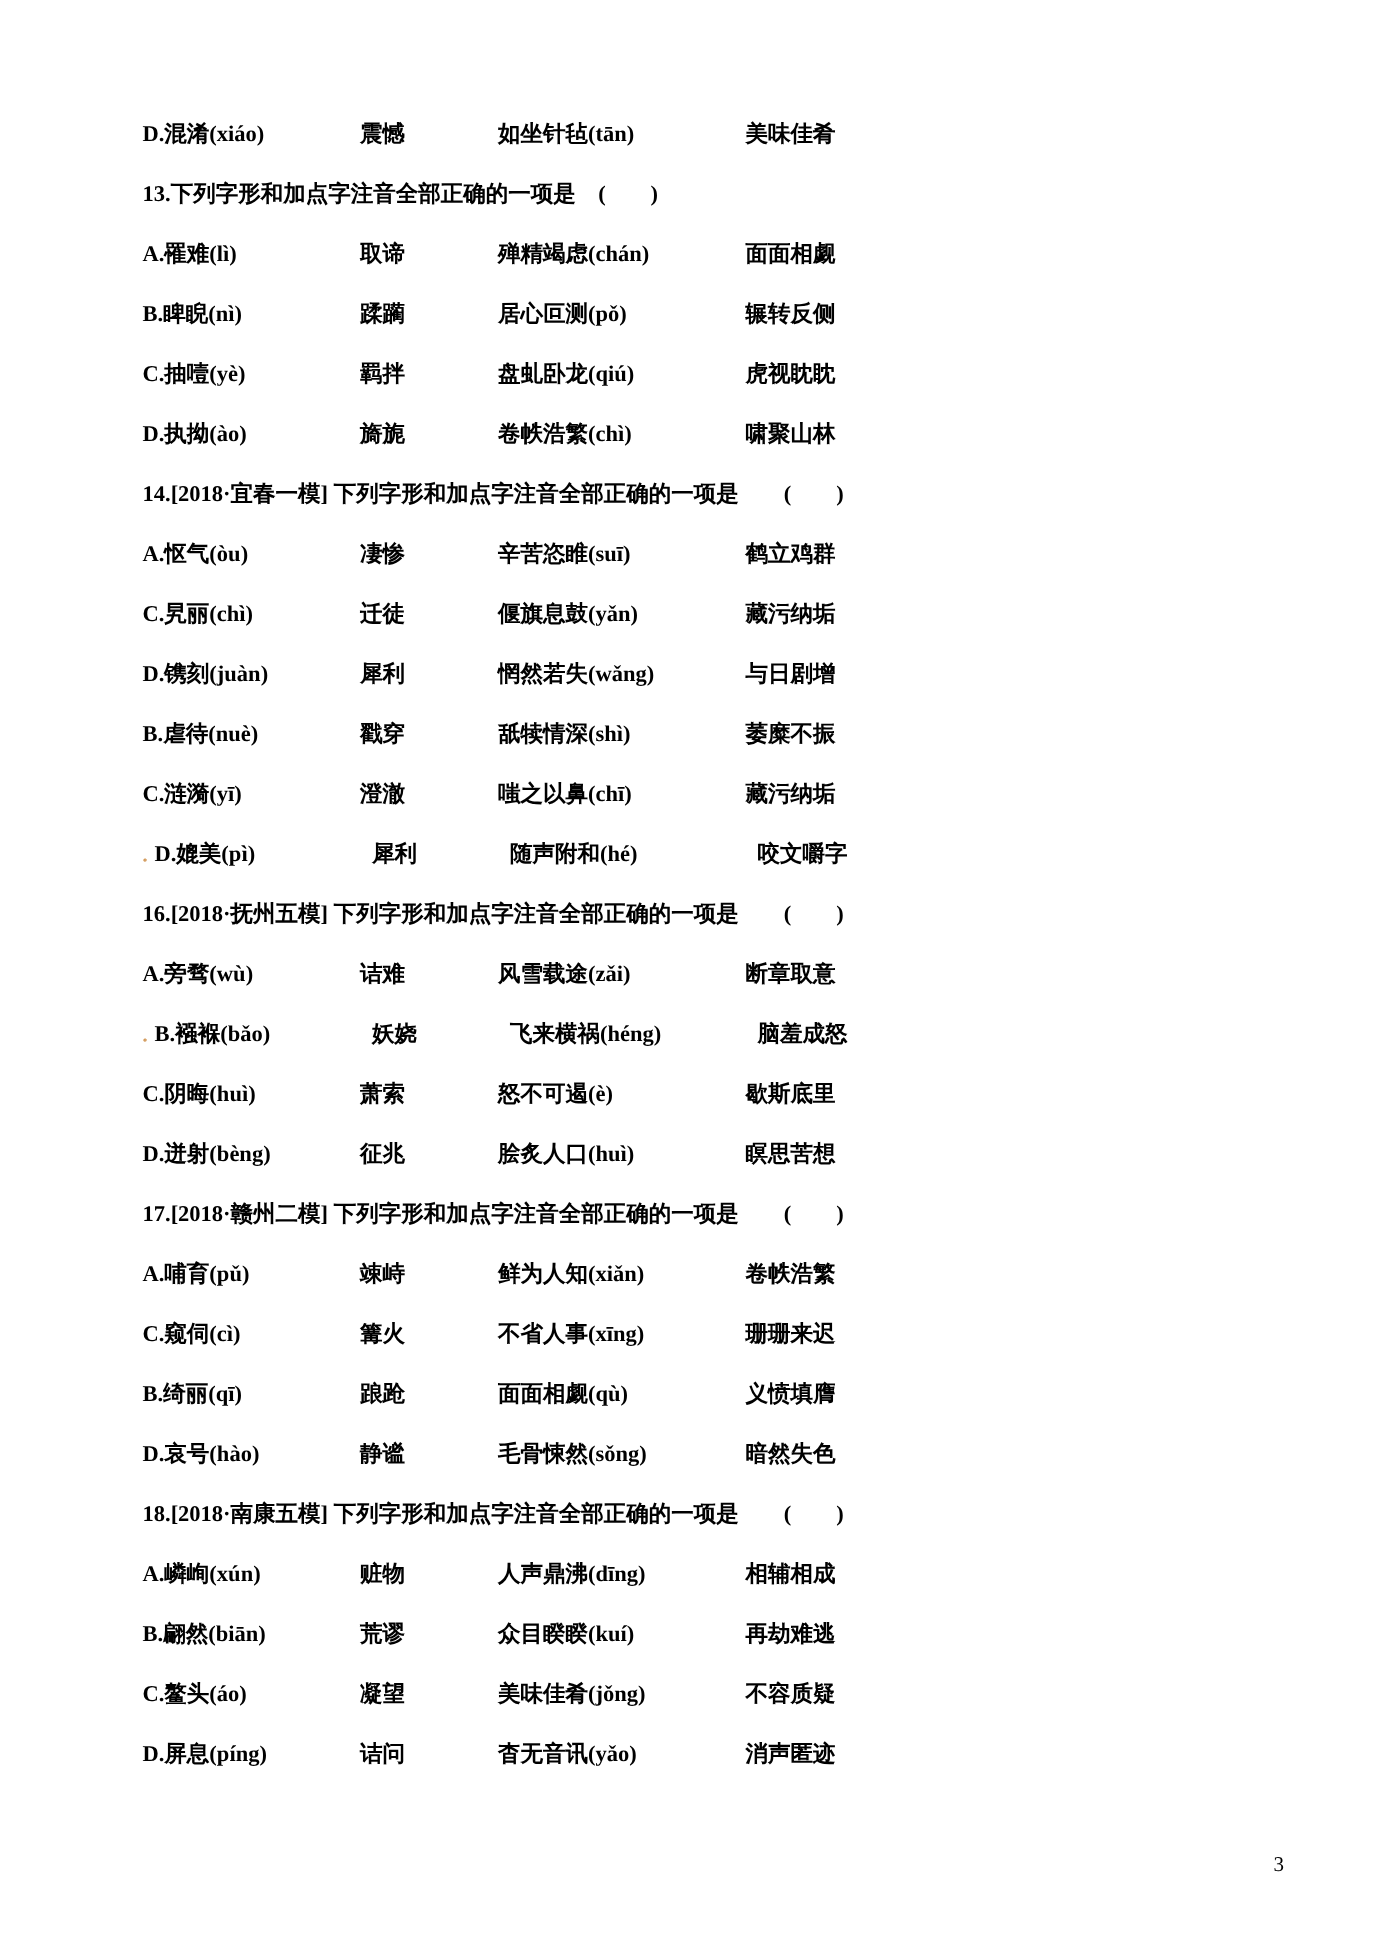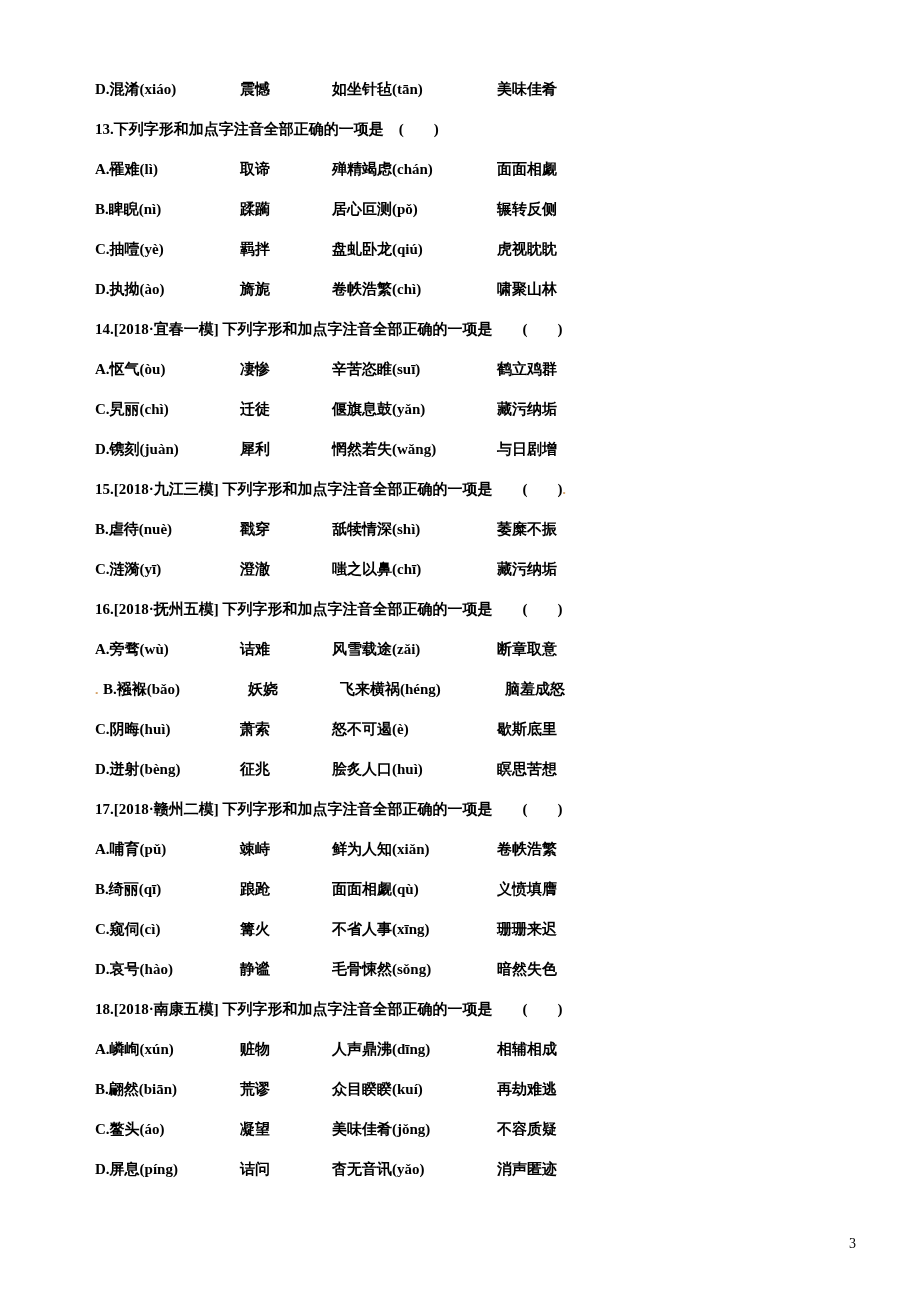--- a/index.html
+++ b/index.html
@@ -52,32 +52,32 @@
       <div class="line"><span class="seg col-a">D.混淆(xiáo)</span><span class="seg col-b">震憾</span><span class="seg col-c">如坐针毡(tān)</span><span class="seg col-d">美味佳肴</span></div>
       <div class="line"><span>13.下列字形和加点字注音全部正确的一项是　(　　)</span></div>
       <div class="line"><span class="seg col-a">A.罹难(lì)</span><span class="seg col-b">取谛</span><span class="seg col-c">殚精竭虑(chán)</span><span class="seg col-d">面面相觑</span></div>
       <div class="line"><span class="seg col-a">B.睥睨(nì)</span><span class="seg col-b">蹂躏</span><span class="seg col-c">居心叵测(pǒ)</span><span class="seg col-d">辗转反侧</span></div>
       <div class="line"><span class="seg col-a">C.抽噎(yè)</span><span class="seg col-b">羁拌</span><span class="seg col-c">盘虬卧龙(qiú)</span><span class="seg col-d">虎视眈眈</span></div>
       <div class="line"><span class="seg col-a">D.执拗(ào)</span><span class="seg col-b">旖旎</span><span class="seg col-c">卷帙浩繁(chì)</span><span class="seg col-d">啸聚山林</span></div>
       <div class="line"><span>14.[2018·宜春一模] 下列字形和加点字注音全部正确的一项是　　(　　)</span></div>
       <div class="line"><span class="seg col-a">A.怄气(òu)</span><span class="seg col-b">凄惨</span><span class="seg col-c">辛苦恣睢(suī)</span><span class="seg col-d">鹤立鸡群</span></div>
       <div class="line"><span class="seg col-a">C.旯丽(chì)</span><span class="seg col-b">迁徒</span><span class="seg col-c">偃旗息鼓(yǎn)</span><span class="seg col-d">藏污纳垢</span></div>
       <div class="line"><span class="seg col-a">D.镌刻(juàn)</span><span class="seg col-b">犀利</span><span class="seg col-c">惘然若失(wǎng)</span><span class="seg col-d">与日剧增</span></div>
-      <div class="line"><span>15.[2018·九江三模] 下列字形和加点字注音全部正确的一项是　　(　　)</span><span class="small-orange">。</span></div>
       <div class="line"><span class="seg col-a">B.虐待(nuè)</span><span class="seg col-b">戳穿</span><span class="seg col-c">舐犊情深(shì)</span><span class="seg col-d">萎糜不振</span></div>
       <div class="line"><span class="seg col-a">C.涟漪(yī)</span><span class="seg col-b">澄澈</span><span class="seg col-c">嗤之以鼻(chī)</span><span class="seg col-d">藏污纳垢</span></div>
+      <div class="line"><span class="small-orange">。</span><span class="seg col-a">D.媲美(pì)</span><span class="seg col-b">犀利</span><span class="seg col-c">随声附和(hé)</span><span class="seg col-d">咬文嚼字</span></div>
       <div class="line"><span>16.[2018·抚州五模] 下列字形和加点字注音全部正确的一项是　　(　　)</span></div>
       <div class="line"><span class="seg col-a">A.旁骛(wù)</span><span class="seg col-b">诘难</span><span class="seg col-c">风雪载途(zǎi)</span><span class="seg col-d">断章取意</span></div>
       <div class="line"><span class="small-orange">。</span><span class="seg col-a">B.襁褓(bǎo)</span><span class="seg col-b">妖娆</span><span class="seg col-c">飞来横祸(héng)</span><span class="seg col-d">脑羞成怒</span></div>
       <div class="line"><span class="seg col-a">C.阴晦(huì)</span><span class="seg col-b">萧索</span><span class="seg col-c">怒不可遏(è)</span><span class="seg col-d">歇斯底里</span></div>
       <div class="line"><span class="seg col-a">D.迸射(bèng)</span><span class="seg col-b">征兆</span><span class="seg col-c">脍炙人口(huì)</span><span class="seg col-d">瞑思苦想</span></div>
       <div class="line"><span>17.[2018·赣州二模] 下列字形和加点字注音全部正确的一项是　　(　　)</span></div>
       <div class="line"><span class="seg col-a">A.哺育(pǔ)</span><span class="seg col-b">竦峙</span><span class="seg col-c">鲜为人知(xiǎn)</span><span class="seg col-d">卷帙浩繁</span></div>
+      <div class="line"><span class="seg col-a">C.窥伺(cì)</span><span class="seg col-b">篝火</span><span class="seg col-c">不省人事(xīng)</span><span class="seg col-d">珊珊来迟</span></div>
       <div class="line"><span class="seg col-a">B.绮丽(qī)</span><span class="seg col-b">踉跄</span><span class="seg col-c">面面相觑(qù)</span><span class="seg col-d">义愤填膺</span></div>
-      <div class="line"><span class="seg col-a">C.窥伺(cì)</span><span class="seg col-b">篝火</span><span class="seg col-c">不省人事(xīng)</span><span class="seg col-d">珊珊来迟</span></div>
       <div class="line"><span class="seg col-a">D.哀号(hào)</span><span class="seg col-b">静谧</span><span class="seg col-c">毛骨悚然(sǒng)</span><span class="seg col-d">暗然失色</span></div>
       <div class="line"><span>18.[2018·南康五模] 下列字形和加点字注音全部正确的一项是　　(　　)</span></div>
       <div class="line"><span class="seg col-a">A.嶙峋(xún)</span><span class="seg col-b">赃物</span><span class="seg col-c">人声鼎沸(dīng)</span><span class="seg col-d">相辅相成</span></div>
       <div class="line"><span class="seg col-a">B.翩然(biān)</span><span class="seg col-b">荒谬</span><span class="seg col-c">众目睽睽(kuí)</span><span class="seg col-d">再劫难逃</span></div>
       <div class="line"><span class="seg col-a">C.鳌头(áo)</span><span class="seg col-b">凝望</span><span class="seg col-c">美味佳肴(jǒng)</span><span class="seg col-d">不容质疑</span></div>
       <div class="line"><span class="seg col-a">D.屏息(píng)</span><span class="seg col-b">诘问</span><span class="seg col-c">杳无音讯(yǎo)</span><span class="seg col-d">消声匿迹</span></div>
     </div>
   <div class="pagenum">3</div>
 </div>
 

